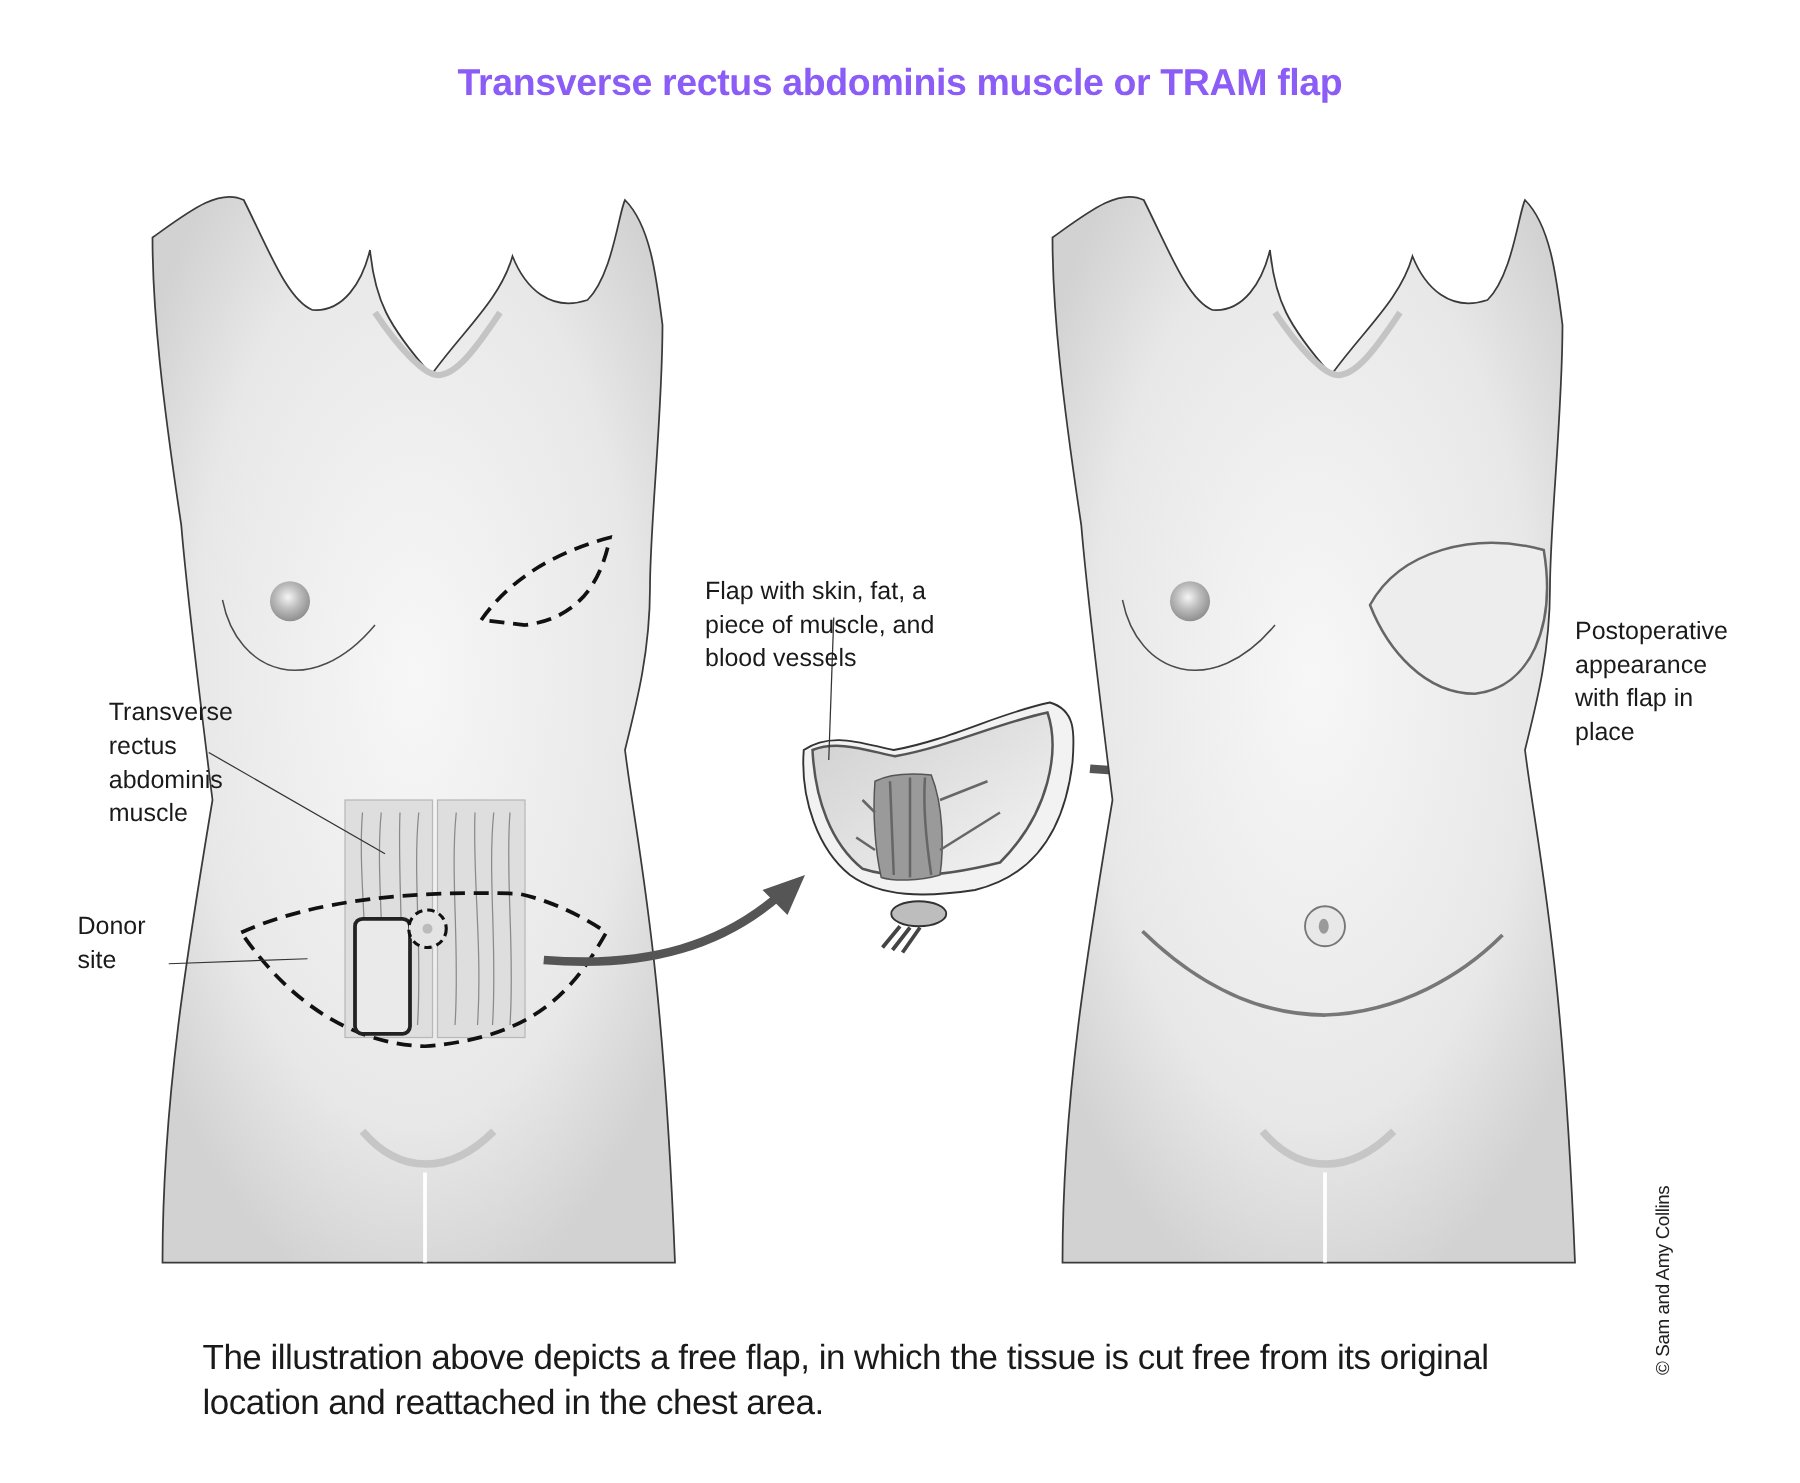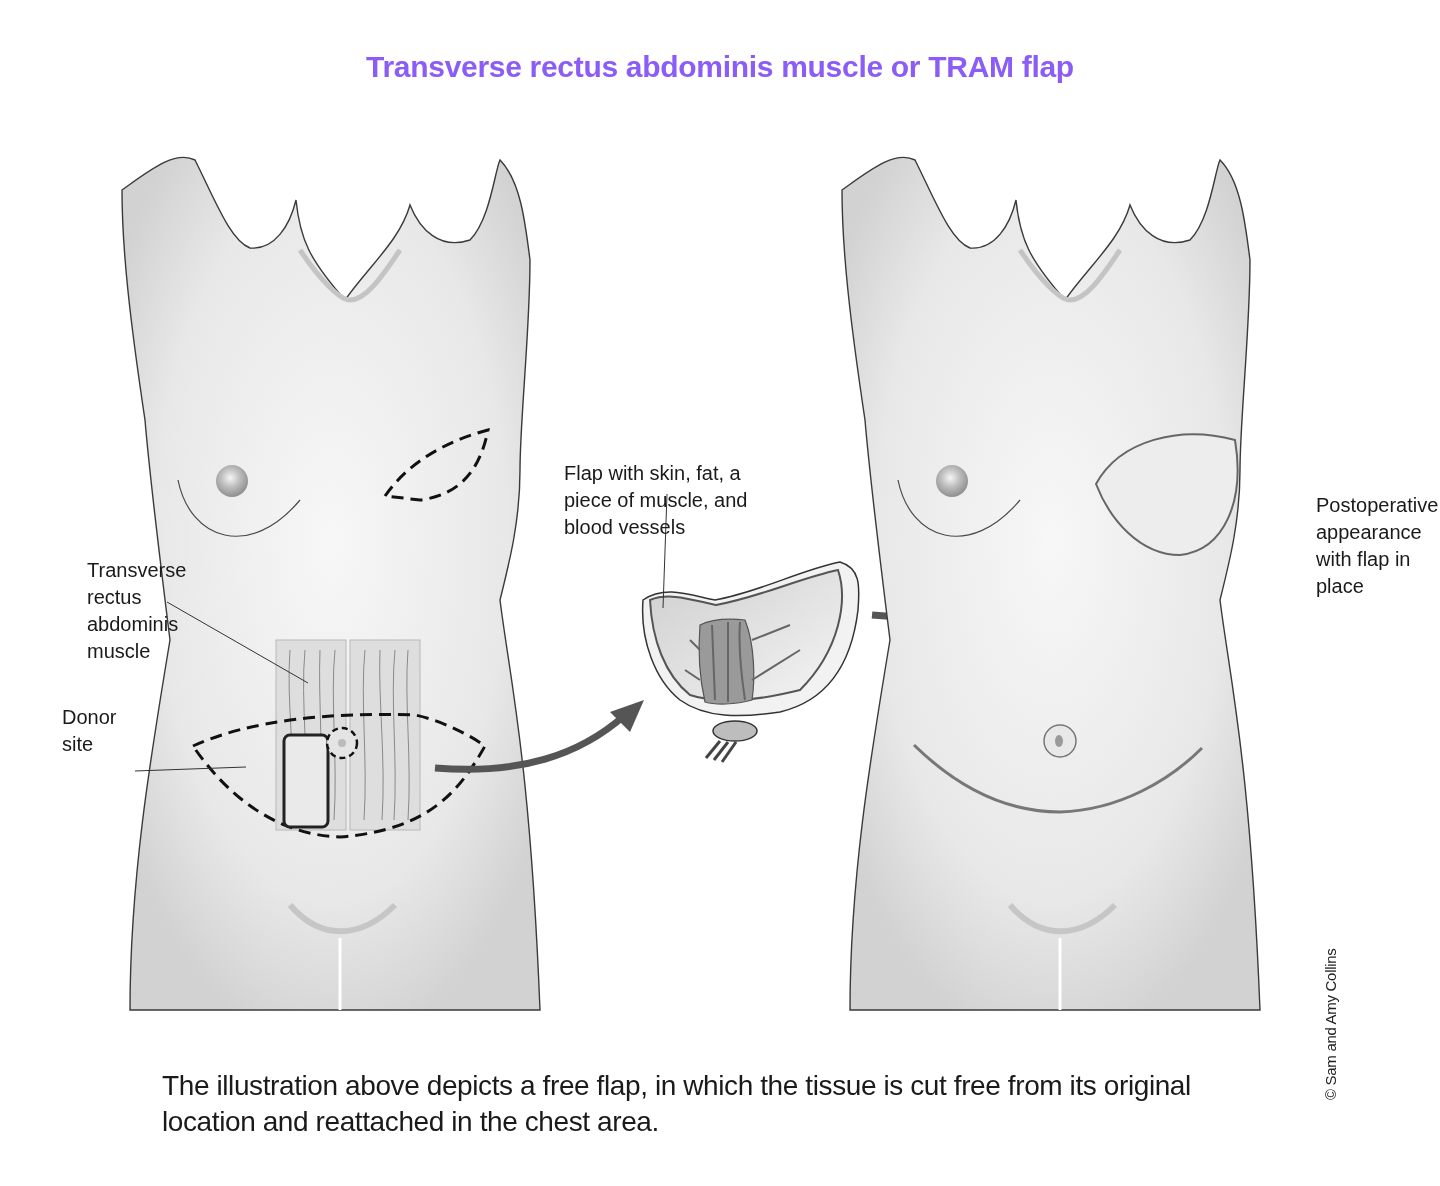--- a/index.html
+++ b/index.html
@@ -108,24 +108,24 @@
     <path d="M1010,905 C1040,940 1080,940 1115,905" fill="none" stroke="#c6c6c6" stroke-width="6"></path>
     <path d="M1060,938 L1060,1010" stroke="#fff" stroke-width="3"></path>
     <rect x="820" y="960" width="460" height="60" fill="url(#fadeBottom)"></rect>
   </g>
 </svg>
 
 <div class="label" style="left:43px; top:557px;margin-left:44px;">Transverse
 rectus
 abdominis
 muscle</div>
-<div class="label" style="left:62px; top:704px;">Donor
+<div class="label" style="left:62px; top:728px;">Donor
 site</div>
 <div class="label" style="left:564px; top:412px;margin-top:48px;">Flap with skin, fat, a
 piece of muscle, and
 blood vessels</div>
-<div class="label" style="left:1316px; top:492px;">Postoperative
+<div class="label" style="left:1260px; top:492px;">Postoperative
 appearance
 with flap in
 place</div>
 
 <div class="caption">The illustration above depicts a free flap, in which the tissue is cut free from its original location and reattached in the chest area.</div>
 <div class="copyright">© Sam and Amy Collins</div>
 
 </body></html>

